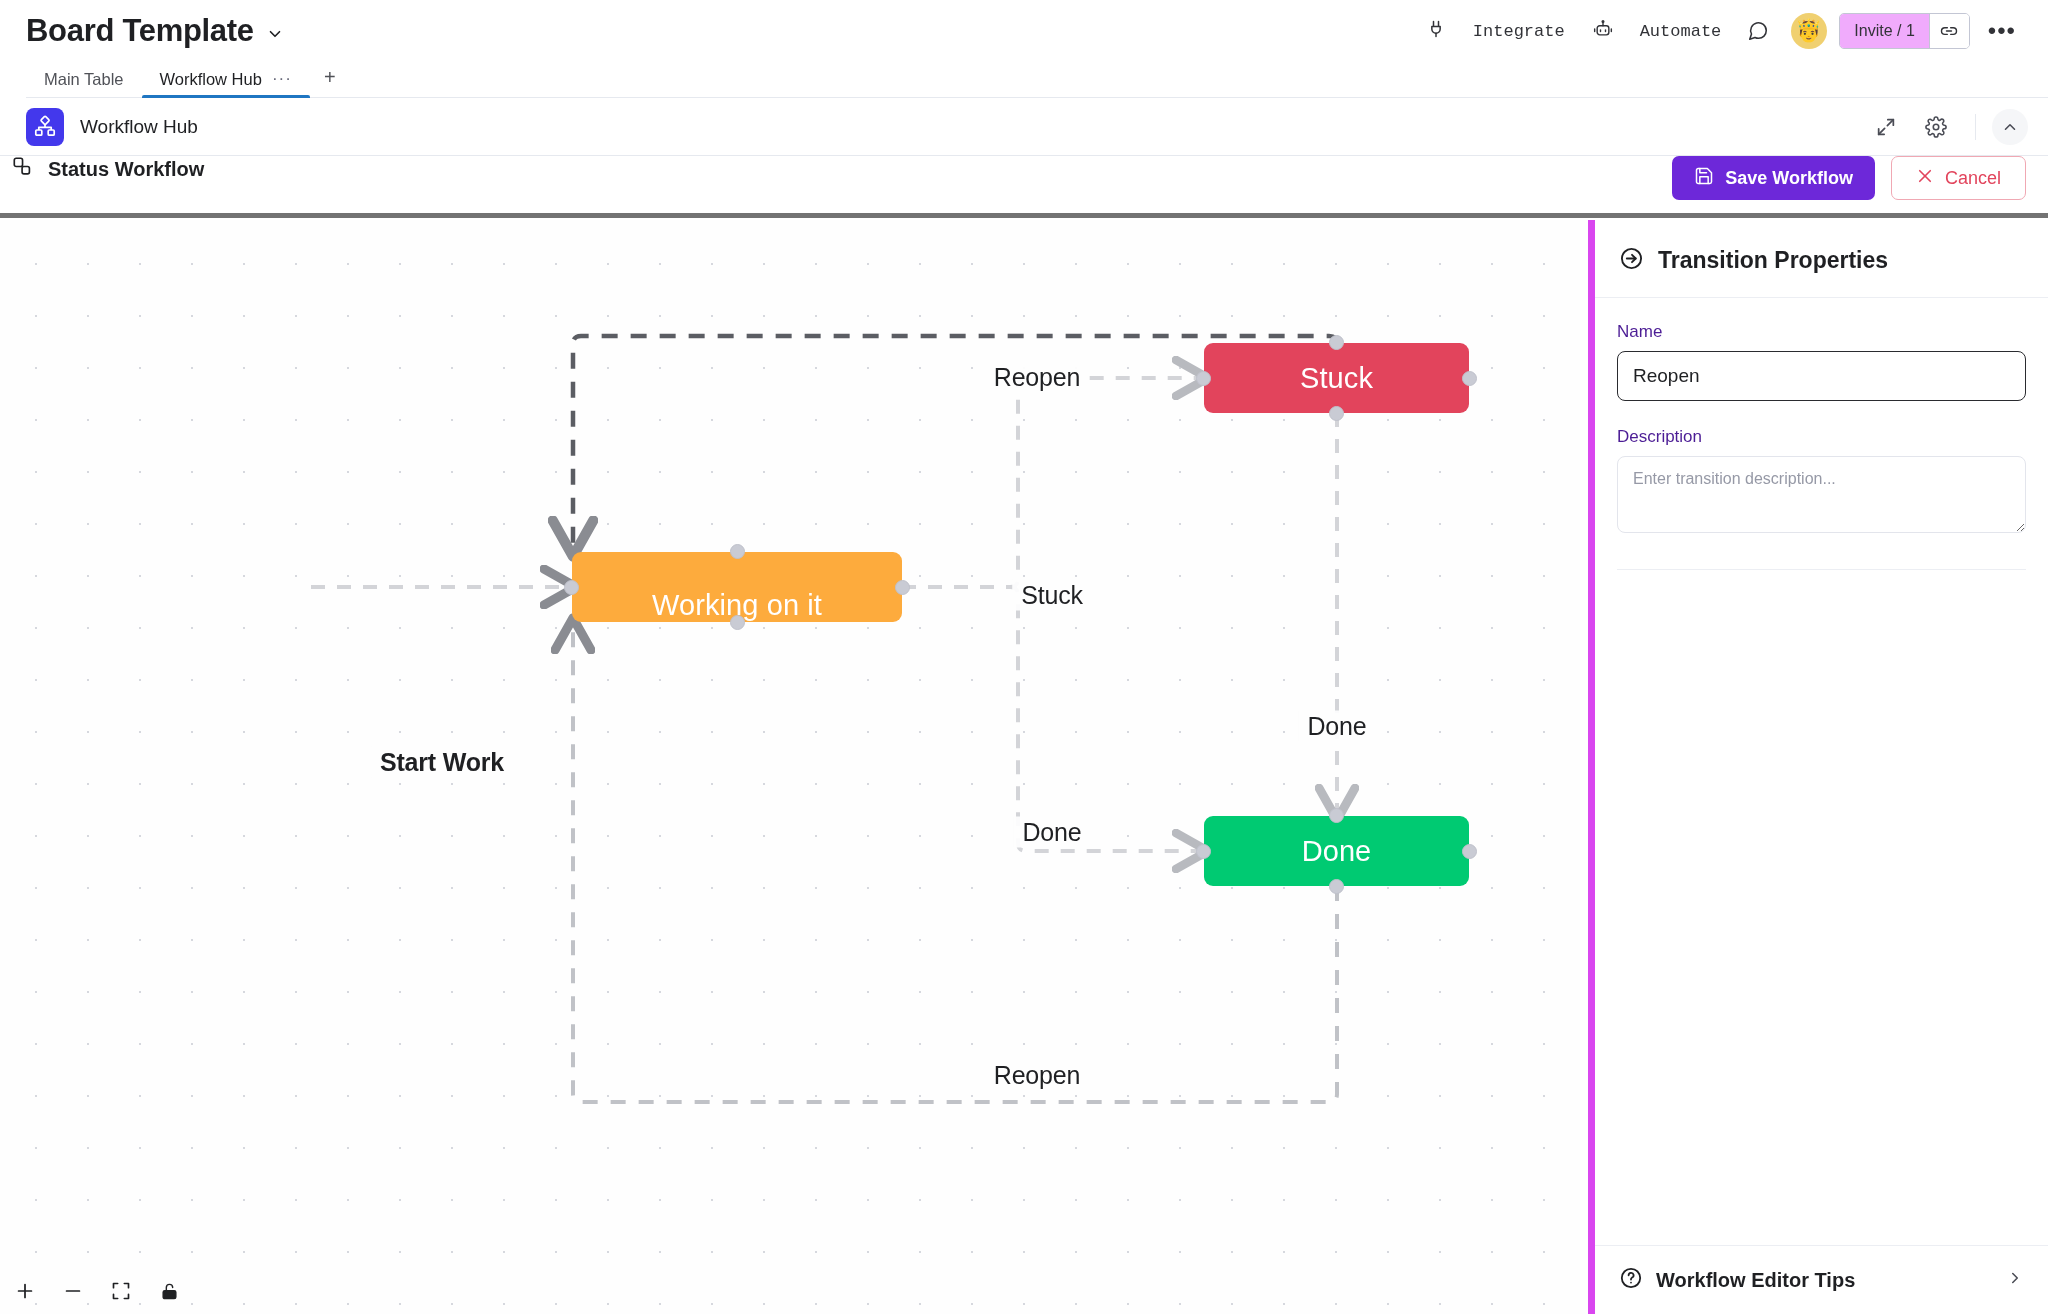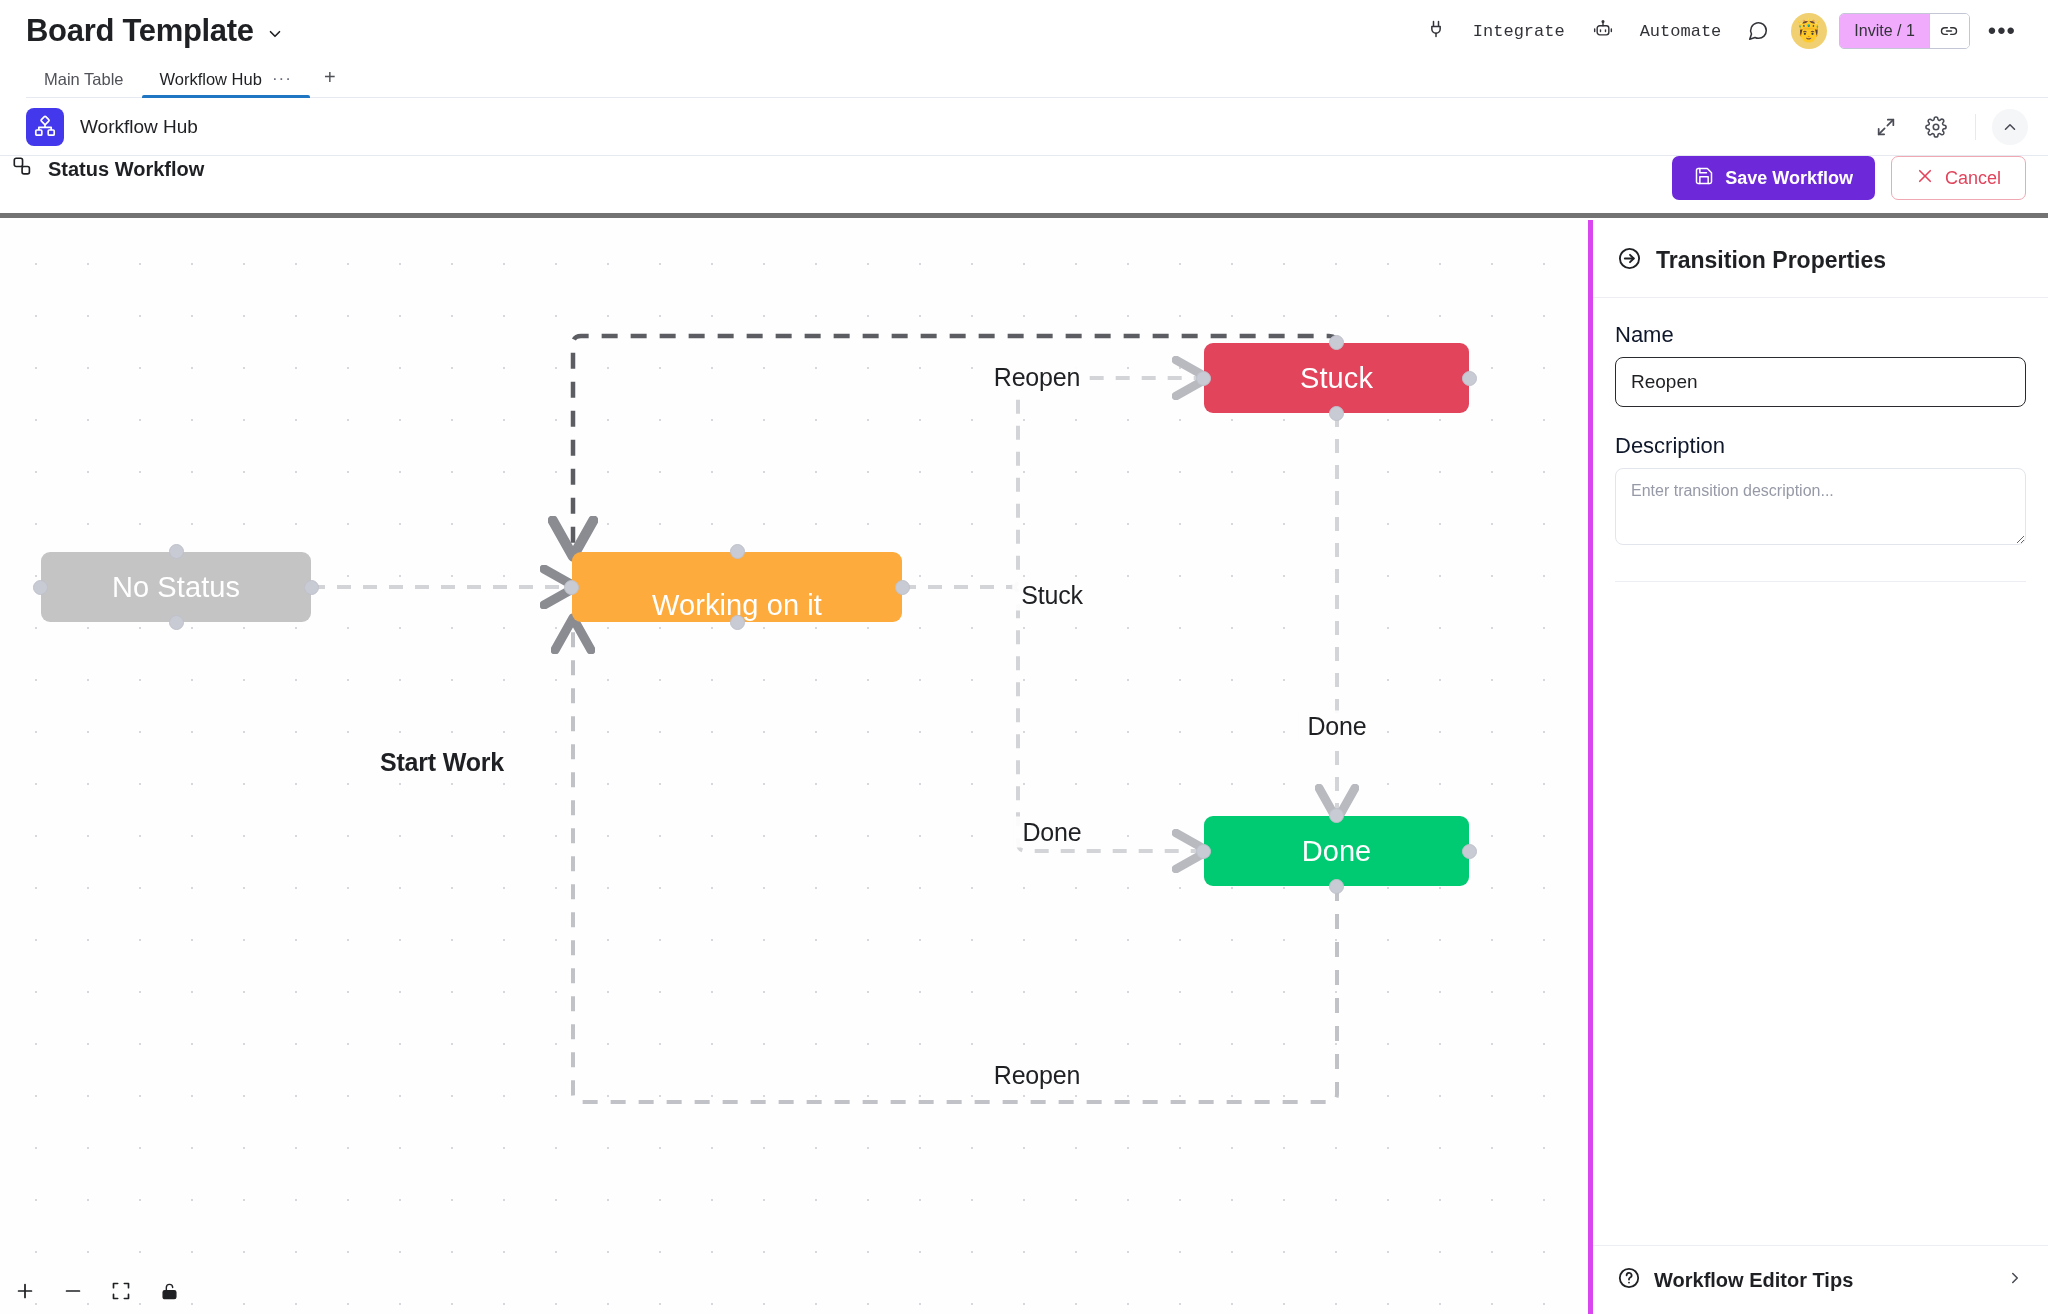--- a/index.html
+++ b/index.html
@@ -170,31 +170,31 @@
     position:absolute; left:12px; bottom:10px; display:flex; align-items:center;
     gap:22px; z-index:5;
   }
   .cc-btn{
     width:26px; height:26px; display:flex; align-items:center; justify-content:center;
     cursor:pointer; color:#1f2023;
   }
 
   
   .panel{
-    width:460px; border-left:5px solid #d946ef; background:#fff;
+    width:460px; border-left:7px solid #d946ef; background:#fff;
     display:flex; flex-direction:column; position:relative;
   }
   .panel-header{
     display:flex; align-items:center; gap:14px;
     padding:26px 24px 22px; border-bottom:1px solid #eceef3;
   }
   .panel-title{ font-size:23px; font-weight:700; color:#1f2023; }
   .panel-body{ padding:24px 22px 0; }
   .field-label{
-    font-size:22px; color:#0f172a; margin-bottom:9px; display:block;
+    font-size:17px; color:#4c1d95; margin-bottom:9px; display:block;
   }
   .field-input{
     width:100%; height:50px; border:1.5px solid #2a2b2f; border-radius:8px;
     padding:0 15px; font-size:19px; color:#1f2023; outline:none;
     font-family:"Liberation Sans", sans-serif; background:#fff;
   }
   .field-block{ margin-bottom:26px; }
   .field-textarea{
     width:100%; height:77px; border:1px solid #e3e5ec; border-radius:8px;
     padding:13px 15px; font-size:16px; color:#1f2023; outline:none;
@@ -363,27 +363,20 @@
 
       <path d="M902,367 L1010,367 Q1018,367 1018,375 L1018,623 Q1018,631 1026,631 L1204,631" fill="none" stroke="#d3d4d8" stroke-width="4" stroke-dasharray="14 12" marker-end="url(#arrowLight)"></path>
 
       <path d="M1337,193 L1337,596" fill="none" stroke="#d3d4d8" stroke-width="4" stroke-dasharray="14 12" marker-end="url(#arrowLight)"></path>
 
       <path d="M1337,123 L1337,124 Q1337,116 1329,116 L581,116 Q573,116 573,124 L573,332" fill="none" stroke="#5b5d63" stroke-width="4.5" stroke-dasharray="16 13" marker-end="url(#arrowDark)"></path>
 
       <path d="M1337,666 L1337,874 Q1337,882 1329,882 L581,882 Q573,882 573,874 L573,402" fill="none" stroke="#c0c2c7" stroke-width="4" stroke-dasharray="15 13" marker-end="url(#arrowDark)"></path>
     </svg>
 
-    <div class="node node-nostatus" style="left:41px; top:332px; width:270px; height:70px;">
-      <span>No Status</span>
-      <span class="handle h-top"></span>
-      <span class="handle h-bottom"></span>
-      <span class="handle h-left"></span>
-      <span class="handle h-right"></span>
-    </div>
 
     <div class="node node-working" style="left:572px; top:332px; width:330px; height:70px;align-items:flex-end;">
       <span>Working on it</span>
       <span class="handle h-top"></span>
       <span class="handle h-bottom"></span>
       <span class="handle h-left"></span>
       <span class="handle h-right"></span>
     </div>
 
     <div class="node node-stuck" style="left:1204px; top:123px; width:265px; height:70px;">

